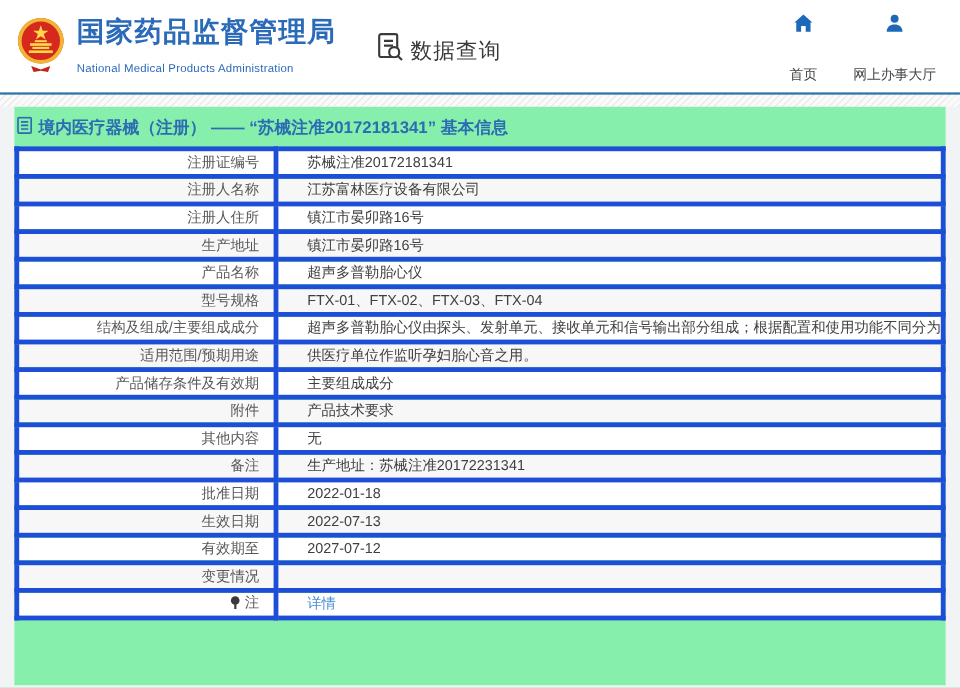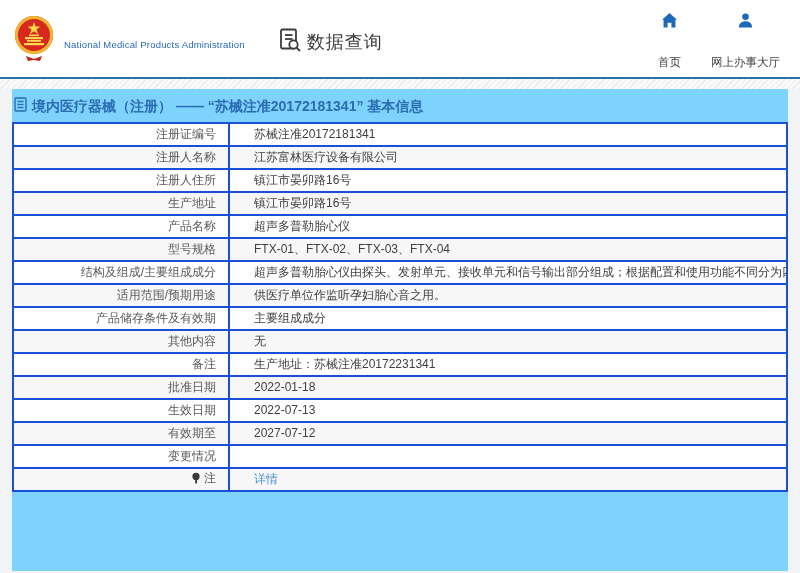--- a/index.html
+++ b/index.html
@@ -27,21 +27,20 @@
     font-weight: bold;
     color: #2a6ab8;
     letter-spacing: 1px;
     line-height: 1.1;
   }
   .org-en {
     font-size: 9.5px;
     color: #2a6ab8;
     margin-top: 12px;
     letter-spacing: 0.2px;
-    text-align: right;
   }
   .section-group {
     display: flex;
     align-items: center;
     margin-left: 32px;
     margin-top: 6px;
   }
   .section-icon { width: 26px; height: 26px; }
   .section-title {
     font-size: 18px;
@@ -62,21 +61,21 @@
 
   
   .stripe-band {
     height: 10px;
     background: repeating-linear-gradient(135deg, #fafafa 0px, #fafafa 3px, #ebebeb 3px, #ebebeb 4px);
   }
 
   
   .panel {
     margin: 0 12px;
-    background: #7dd3fc;
+    background: #86efac;
     height: 482px;
   }
   .page-title-bar {
     display: flex;
     align-items: center;
     gap: 5px;
     padding: 10px 2px 8px 2px;
     height: 33px;
   }
   .page-title-bar svg { width: 13px; height: 15px; flex: 0 0 auto; }
@@ -87,21 +86,21 @@
     white-space: nowrap;
   }
 
   
   table.info {
     width: 100%;
     border-collapse: collapse;
     table-layout: fixed;
   }
   table.info td {
-    border: 2px solid #1d4ed8;
+    border: 4px solid #1d4ed8;
     height: 23px;
     font-size: 12px;
     line-height: 1.2;
     vertical-align: middle;
     white-space: nowrap;
     overflow: hidden;
   }
   table.info td.label {
     width: 216px;
     text-align: right;
@@ -134,20 +133,21 @@
         <circle cx="22" cy="21" r="17.5" fill="none" stroke="#f2b531" stroke-width="3"></circle>
         <polygon fill="#ffd94d" points="22,8 23.6,12.6 28.4,12.6 24.5,15.4 26,20 22,17.2 18,20 19.5,15.4 15.6,12.6 20.4,12.6"></polygon>
         <rect x="13" y="23" width="18" height="2.2" fill="#ffd94d"></rect>
         <rect x="15" y="26" width="14" height="1.8" fill="#ffd94d"></rect>
         <rect x="12" y="29" width="20" height="2.2" fill="#ffd94d"></rect>
         <rect x="17" y="20.5" width="10" height="1.6" fill="#ffd94d"></rect>
         <path d="M14 42 L22 45 L30 42 L28 47 L22 46 L16 47 Z" fill="#c42318"></path>
       </svg>
     </span>
     <div class="org-titles">
+      <div class="org-zh">国家药品监督管理局</div>
       <div class="org-en">National Medical Products Administration</div>
     </div>
   </div>
 
   <div class="section-group">
     <span>
       <svg class="section-icon" viewBox="0 0 26 26" fill="none" stroke="#3a3a3a" stroke-width="1.8">
         <rect x="4" y="2.5" width="15" height="19" rx="1.5"></rect>
         <line x1="8" y1="8" x2="15.5" y2="8"></line>
         <line x1="8" y1="12" x2="15.5" y2="12"></line>
@@ -228,20 +228,24 @@
         </tr>
         <tr>
           <td class="label">适用范围/预期用途</td>
           <td class="value">供医疗单位作监听孕妇胎心音之用。</td>
         </tr>
         <tr>
           <td class="label">产品储存条件及有效期</td>
           <td class="value">主要组成成分</td>
         </tr>
         <tr>
+          <td class="label">附件</td>
+          <td class="value">产品技术要求</td>
+        </tr>
+        <tr>
           <td class="label">其他内容</td>
           <td class="value">无</td>
         </tr>
         <tr>
           <td class="label">备注</td>
           <td class="value">生产地址：苏械注准20172231341</td>
         </tr>
         <tr>
           <td class="label">批准日期</td>
           <td class="value">2022-01-18</td>

